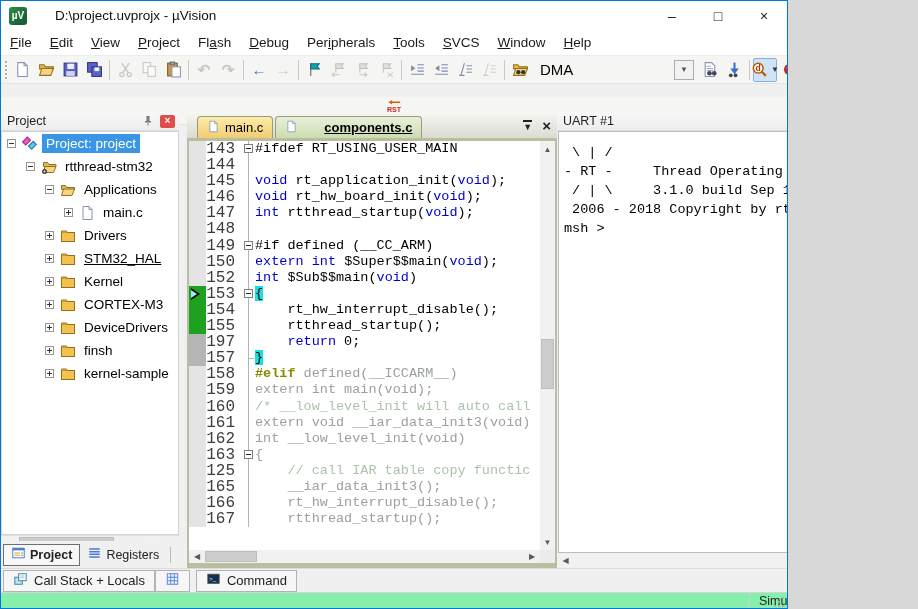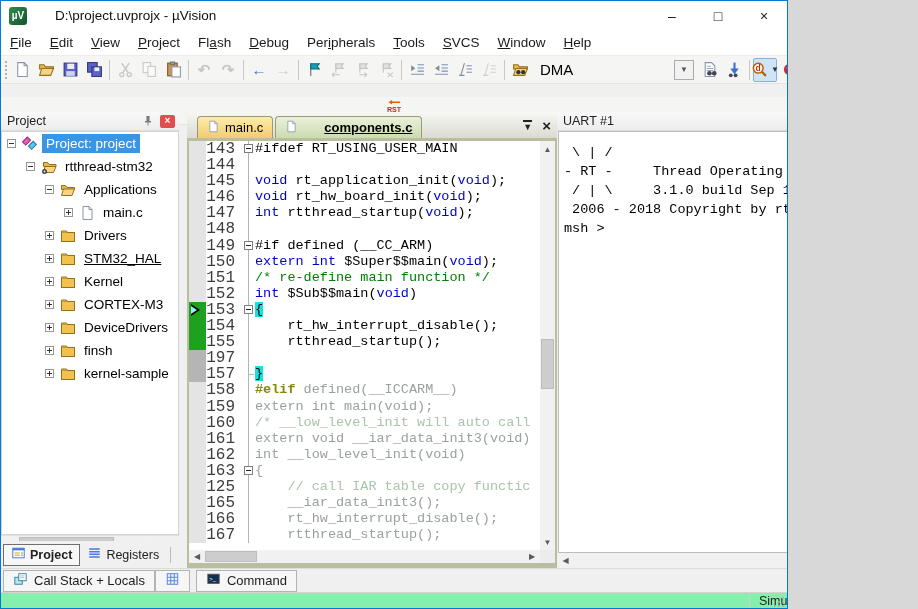--- a/index.html
+++ b/index.html
@@ -745,26 +745,25 @@
     <div id="eframe">
       <div id="ecodearea">
           <div class="code-row"><span class="cmargin"></span><span class="cnum">143</span><span class="cfold"><span class="fbox"></span></span><span class="ctext"><span class="pp">#ifdef RT_USING_USER_MAIN</span></span></div>
           <div class="code-row"><span class="cmargin"></span><span class="cnum">144</span><span class="cfold"></span><span class="ctext"></span></div>
           <div class="code-row"><span class="cmargin"></span><span class="cnum">145</span><span class="cfold"></span><span class="ctext"><span class="kw">void</span><span class="id"> rt_application_init(</span><span class="kw">void</span><span class="id">);</span></span></div>
           <div class="code-row"><span class="cmargin"></span><span class="cnum">146</span><span class="cfold"></span><span class="ctext"><span class="kw">void</span><span class="id"> rt_hw_board_init(</span><span class="kw">void</span><span class="id">);</span></span></div>
           <div class="code-row"><span class="cmargin"></span><span class="cnum">147</span><span class="cfold"></span><span class="ctext"><span class="kw">int</span><span class="id"> rtthread_startup(</span><span class="kw">void</span><span class="id">);</span></span></div>
           <div class="code-row"><span class="cmargin"></span><span class="cnum">148</span><span class="cfold"></span><span class="ctext"></span></div>
           <div class="code-row"><span class="cmargin"></span><span class="cnum">149</span><span class="cfold"><span class="fbox"></span></span><span class="ctext"><span class="pp">#if defined (__CC_ARM)</span></span></div>
           <div class="code-row"><span class="cmargin"></span><span class="cnum">150</span><span class="cfold"></span><span class="ctext"><span class="kw">extern</span><span class="id"> </span><span class="kw">int</span><span class="id"> $Super$$main(</span><span class="kw">void</span><span class="id">);</span></span></div>
-          <div class="code-row"><span class="cmargin"></span><span class="cnum">151</span><span class="cfold"></span><span class="ctext"><span class="cm">/* re-define main function */</span></span></div>
           <div class="code-row"><span class="cmargin"></span><span class="cnum">152</span><span class="cfold"></span><span class="ctext"><span class="kw">int</span><span class="id"> $Sub$$main(</span><span class="kw">void</span><span class="id">)</span></span></div>
           <div class="code-row"><span class="cmargin g"><span class="cur-arrow"></span></span><span class="cnum">153</span><span class="cfold"><span class="fbox"></span></span><span class="ctext"><span class="brace">{</span></span></div>
           <div class="code-row"><span class="cmargin g"></span><span class="cnum">154</span><span class="cfold"></span><span class="ctext"><span class="id">    rt_hw_interrupt_disable();</span></span></div>
           <div class="code-row"><span class="cmargin g"></span><span class="cnum">155</span><span class="cfold"></span><span class="ctext"><span class="id">    rtthread_startup();</span></span></div>
-          <div class="code-row"><span class="cmargin y"></span><span class="cnum">197</span><span class="cfold"></span></div>
+          <div class="code-row"><span class="cmargin y"></span><span class="cnum">197</span><span class="cfold"></span><span class="ctext"><span class="id">    </span><span class="kw">return</span><span class="id"> 0;</span></span></div>
           <div class="code-row"><span class="cmargin y"></span><span class="cnum">157</span><span class="cfold"><span class="fend"></span></span><span class="ctext"><span class="brace">}</span></span></div>
           <div class="code-row"><span class="cmargin"></span><span class="cnum">158</span><span class="cfold"></span><span class="ctext"><span class="ppo">#elif </span><span class="gray">defined(__ICCARM__)</span></span></div>
           <div class="code-row"><span class="cmargin"></span><span class="cnum">159</span><span class="cfold"></span><span class="ctext"><span class="gray">extern int main(void);</span></span></div>
           <div class="code-row"><span class="cmargin"></span><span class="cnum">160</span><span class="cfold"></span><span class="ctext"><span class="gcm">/* __low_level_init will auto call</span></span></div>
           <div class="code-row"><span class="cmargin"></span><span class="cnum">161</span><span class="cfold"></span><span class="ctext"><span class="gray">extern void __iar_data_init3(void)</span></span></div>
           <div class="code-row"><span class="cmargin"></span><span class="cnum">162</span><span class="cfold"></span><span class="ctext"><span class="gray">int __low_level_init(void)</span></span></div>
           <div class="code-row"><span class="cmargin"></span><span class="cnum">163</span><span class="cfold"><span class="fbox"></span></span><span class="ctext"><span class="gray">{</span></span></div>
           <div class="code-row"><span class="cmargin"></span><span class="cnum">125</span><span class="cfold"></span><span class="ctext"><span class="gcm">    // call IAR table copy functic</span></span></div>
           <div class="code-row"><span class="cmargin"></span><span class="cnum">165</span><span class="cfold"></span><span class="ctext"><span class="gray">    __iar_data_init3();</span></span></div>
           <div class="code-row"><span class="cmargin"></span><span class="cnum">166</span><span class="cfold"></span><span class="ctext"><span class="gray">    rt_hw_interrupt_disable();</span></span></div>

